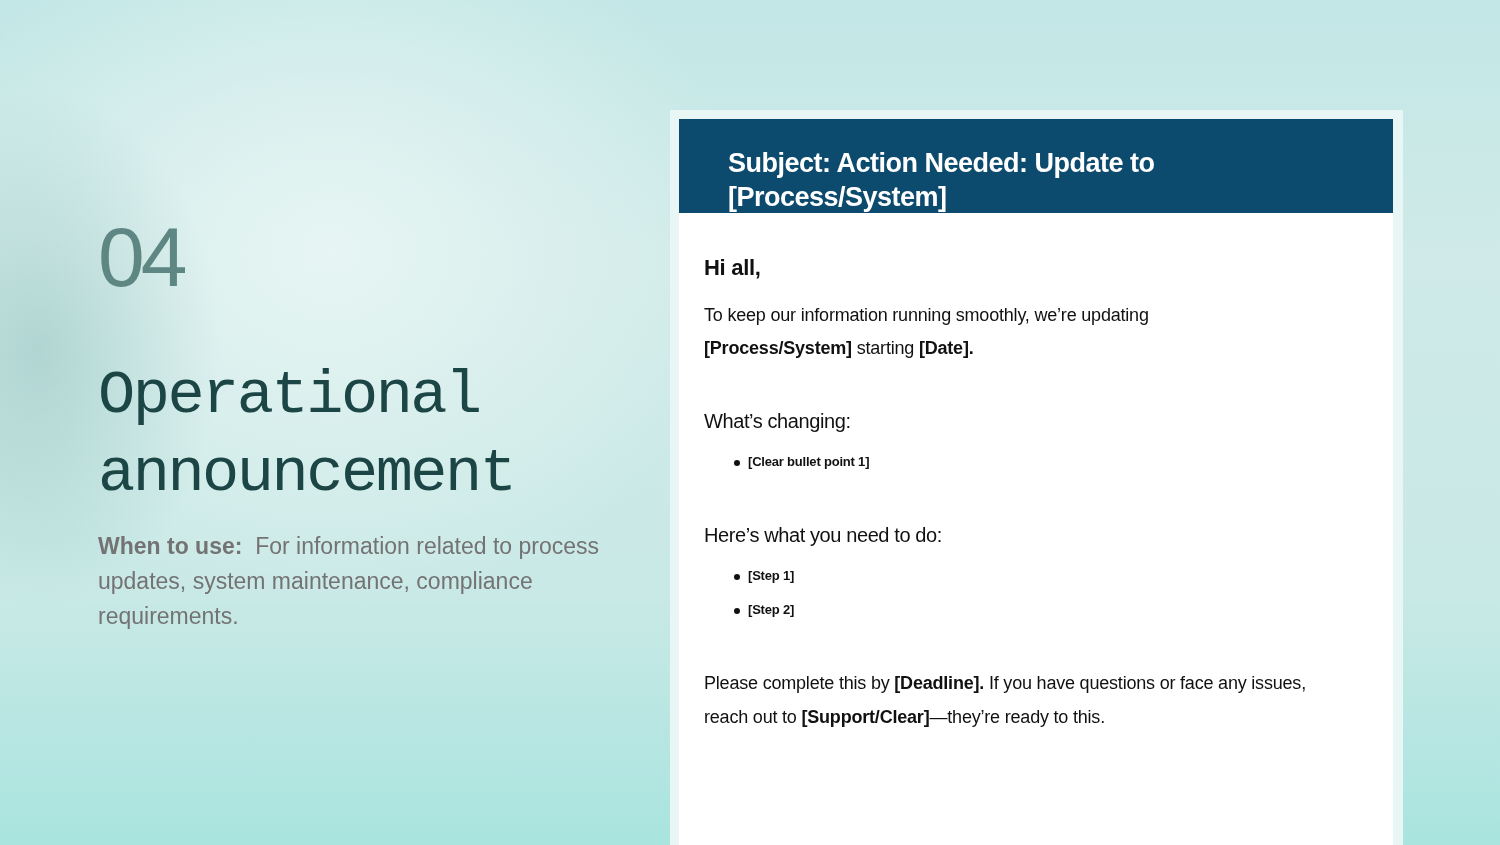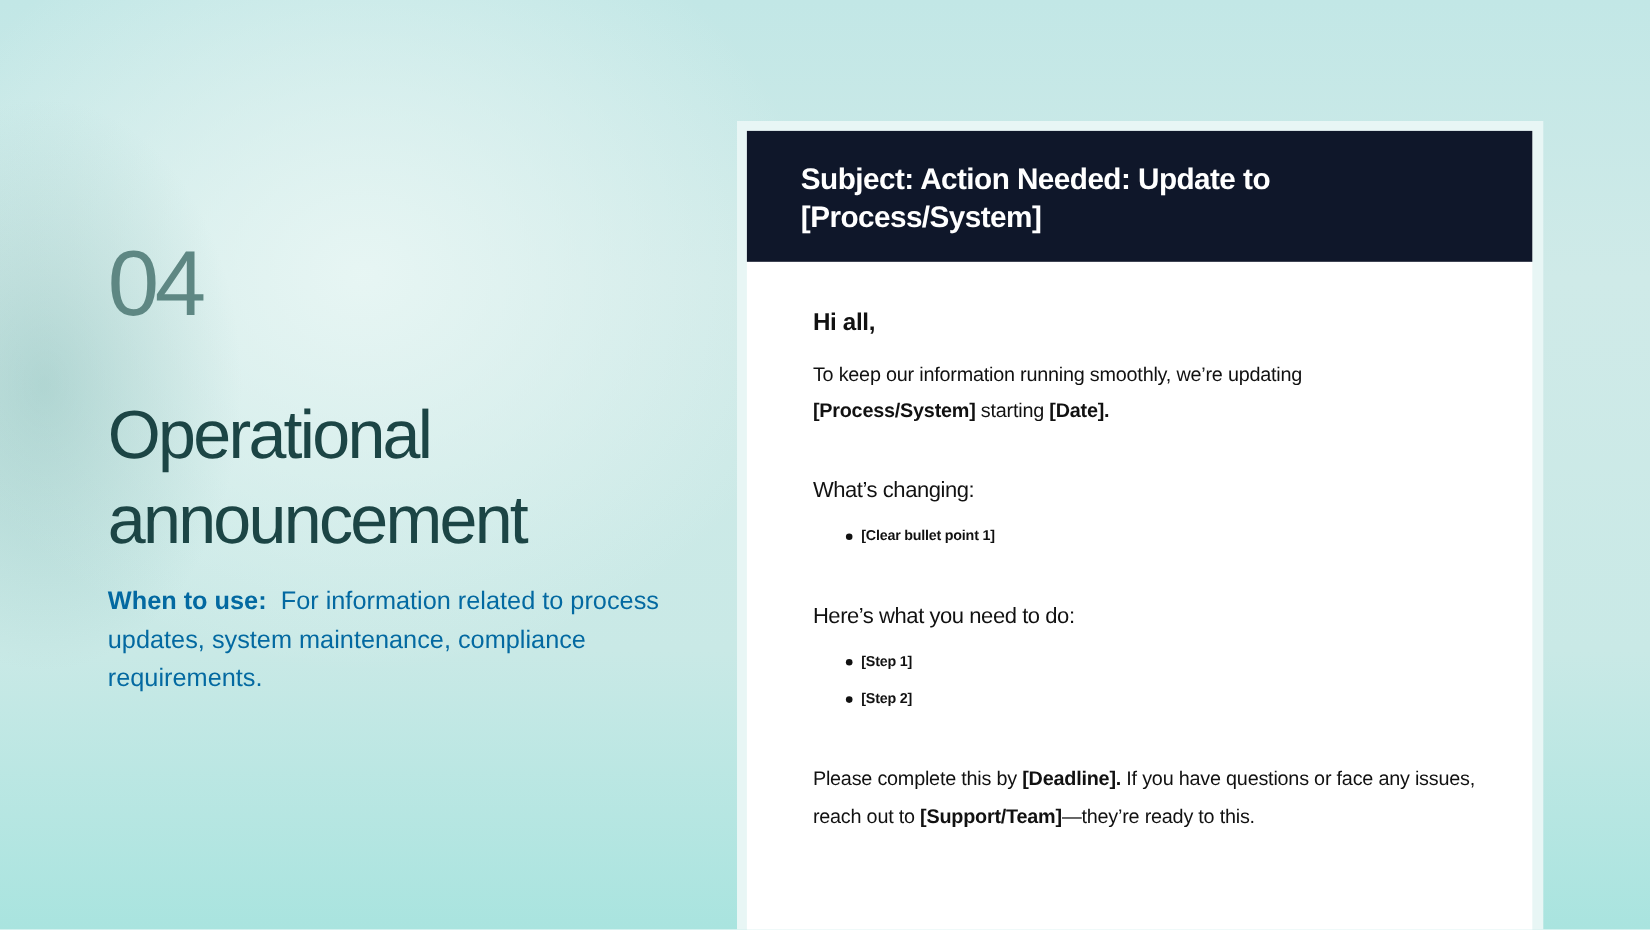--- a/index.html
+++ b/index.html
@@ -20,46 +20,46 @@
   .left {
     position: absolute; left: 98px; top: 215px; width: 520px;
   }
   .num {
     font-family: Liberation Sans, sans-serif;
     font-size: 84px; line-height: 1; color: #5e8783;
     letter-spacing: -4px; font-weight: normal;
   }
   .title {
     margin-top: 58px;
-    font-family: Liberation Sans, sans-serif;
+    font-family: Liberation Mono, monospace;
     font-size: 62px; line-height: 78px; color: #1c4545;
     letter-spacing: -2.5px; font-weight: normal;
   }
   .desc {
     margin-top: 16px;
-    font-size: 23px; line-height: 35px; color: #0369a1;
+    font-size: 23px; line-height: 35px; color: #737373;
   }
   .desc b { font-weight: bold; }
 
   .card-frame {
     position: absolute; left: 670px; top: 110px; width: 733px; height: 760px;
     background: #e8f6f5;
   }
   .card {
     position: absolute; left: 679px; top: 119px; width: 714px; height: 760px;
     background: #ffffff;
   }
   .card-header {
-    height: 119px; background: #0f172a;
+    height: 94px; background: #0c4a6e;
     padding: 27px 49px 0 49px;
     color: #ffffff; font-weight: bold; font-size: 27px; line-height: 34px;
     letter-spacing: -0.5px;
   }
   .card-body {
-    padding: 40px 49px 0 60px; color: #111111;
+    padding: 40px 49px 0 25px; color: #111111;
   }
   .greet { font-size: 22px; font-weight: bold; line-height: 30px; letter-spacing: -0.3px; }
   .para { margin-top: 16px; font-size: 18px; line-height: 33px; letter-spacing: -0.2px; }
   .para b { font-weight: bold; }
   .section { margin-top: 41px; font-size: 20px; line-height: 30px; letter-spacing: -0.4px; }
   ul.bul { margin-top: 9px; list-style: none; padding-left: 30px; }
   ul.bul li {
     position: relative; padding-left: 14px;
     font-size: 13px; font-weight: bold; line-height: 34px; letter-spacing: -0.2px;
   }
@@ -101,16 +101,16 @@
     <div class="section">What’s changing:</div>
     <ul class="bul">
       <li>[Clear bullet point 1]</li>
     </ul>
     <div class="section">Here’s what you need to do:</div>
     <ul class="bul">
       <li>[Step 1]</li>
       <li>[Step 2]</li>
     </ul>
     <p class="closing">
-      <span>Please complete this by </span><b>[Deadline].</b><span> If you have questions or face any issues, reach out to </span><b>[Support/Team]</b><span>—they’re ready to this.</span>
+      <span>Please complete this by </span><b>[Deadline].</b><span> If you have questions or face any issues, reach out to </span><b>[Support/Clear]</b><span>—they’re ready to this.</span>
     </p>
   </div>
 </article>
 
 </body></html>

